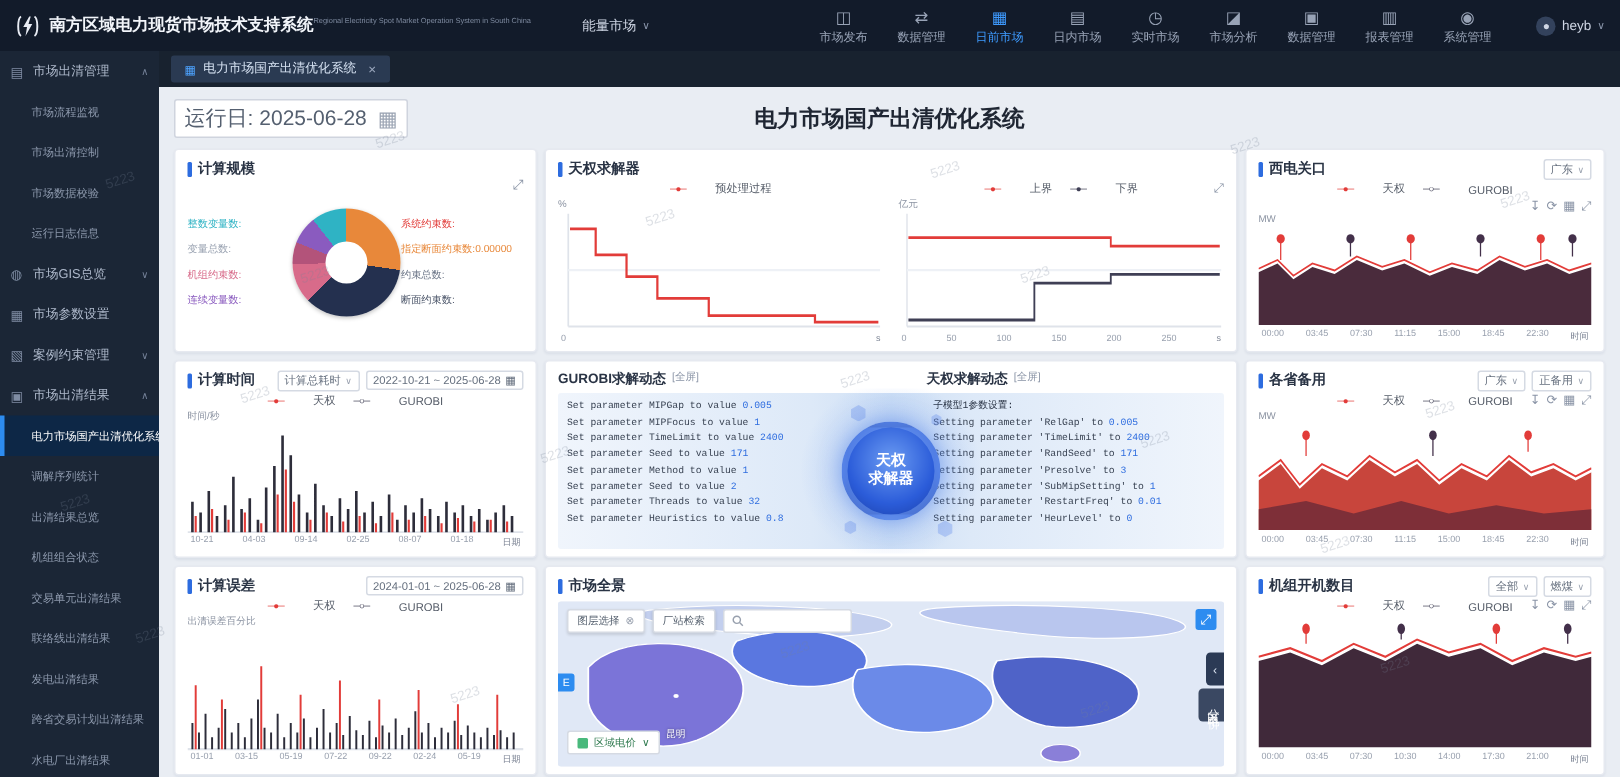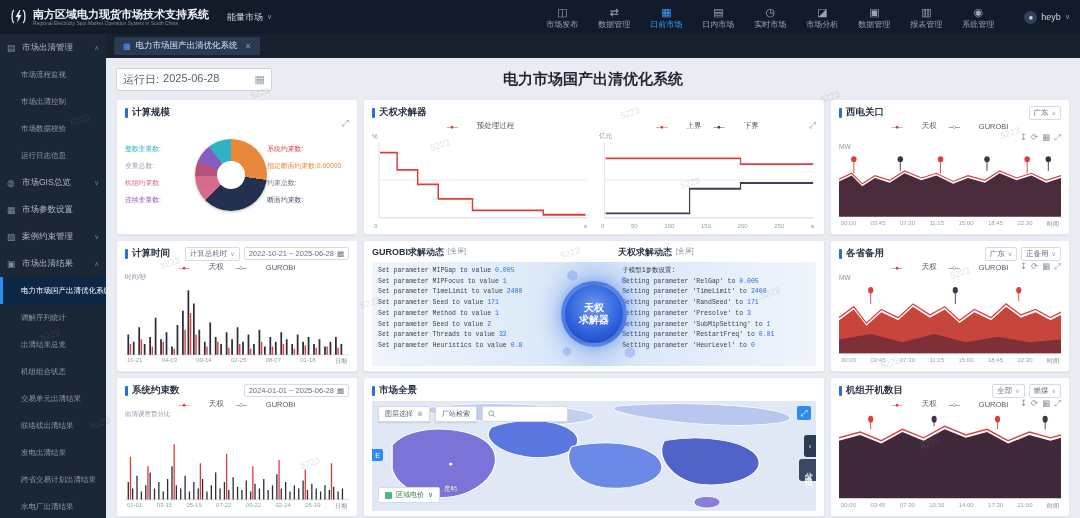--- a/index.html
+++ b/index.html
@@ -6,21 +6,21 @@
   html,body{width:1080px;height:518px;overflow:hidden;}
   body{font-family:"Liberation Sans",sans-serif;background:#e9edf3;position:relative;}
 
   
   .wm-layer{position:absolute;inset:0;z-index:60;pointer-events:none;}
   .wm-layer span{position:absolute;font-size:9px;color:rgba(120,130,150,.25);transform:rotate(-18deg);}
 
   
   .topbar{height:34px;background:#121b2a;display:flex;align-items:center;padding:0 10px;gap:8px;position:relative;z-index:10;}
   .logo{display:flex;align-items:center;gap:6px;}
-  .logo-titles{display:flex;flex-direction:column;line-height:1.1;}
+  .logo-titles{display:flex;flex-direction:row;line-height:1.1;}
   .logo-cn{font-size:11px;font-weight:bold;color:#f2f5fa;white-space:nowrap;}
   .logo-en{font-size:5.5px;color:#7d899e;white-space:nowrap;transform:scale(.9);transform-origin:left;}
   .mkt-sel{display:flex;align-items:center;gap:4px;color:#cfd6e4;font-size:9px;margin-left:10px;cursor:pointer;}
   .mkt-sel .caret{font-size:7px;color:#8a96ab;}
   .topnav{display:flex;margin-left:auto;}
   .nav-item{width:52px;display:flex;flex-direction:column;align-items:center;gap:1px;font-size:8px;color:#98a3b6;cursor:pointer;padding-top:2px;}
   .nav-item .ic{font-size:11px;line-height:1;}
   .nav-item.active{color:#3e9bff;}
   .userbox{display:flex;align-items:center;gap:4px;color:#cfd6e4;font-size:9px;margin-left:12px;cursor:pointer;}
   .avatar{width:13px;height:13px;border-radius:50%;background:#33425c;color:#cfd6e4;font-size:8px;display:flex;align-items:center;justify-content:center;}
@@ -37,21 +37,21 @@
 
   .right-col{flex:1;display:flex;flex-direction:column;min-width:0;}
   .tabrow{height:24px;background:#18222f;display:flex;align-items:center;padding:0 8px;gap:6px;}
   .tab{background:#2a3a52;color:#d6e2f2;font-size:8.5px;padding:3px 9px;border-radius:2px;display:flex;align-items:center;gap:5px;cursor:pointer;}
   .tab .tic{color:#4da3ff;font-size:8px;}
   .tab .tx{color:#9aa7bd;font-size:9px;margin-left:3px;cursor:pointer;}
 
   
   .main{flex:1;padding:5px 10px 0 10px;overflow:hidden;}
   .main-header{position:relative;height:32px;display:flex;align-items:center;margin-bottom:4px;}
-  .date-input{display:flex;align-items:center;gap:6px;border:1px solid #cfd4de;background:#fff;border-radius:2px;padding:3px 6px;font-size:11px;color:#556070;width:156px;justify-content:space-between;cursor:pointer;z-index:2;}
+  .date-input{display:flex;align-items:center;gap:6px;border:1px solid #cfd4de;background:#fff;border-radius:2px;padding:3px 6px;font-size:14px;color:#556070;width:156px;justify-content:space-between;cursor:pointer;z-index:2;}
   .date-input .cal{color:#9aa3b2;}
   .page-title{position:absolute;left:0;right:0;text-align:center;font-size:15px;font-weight:bold;color:#1f2633;pointer-events:none;}
 
   .grid{display:grid;grid-template-columns:242px 462px 1fr;grid-template-rows:136px 132px 1fr;gap:5px;height:418px;}
   .panel{background:#fff;border:1px solid #e6e9f0;border-radius:3px;box-shadow:0 1px 2px rgba(20,40,80,.07);padding:5px 8px;overflow:hidden;display:flex;flex-direction:column;}
   .p-head{display:flex;gap:5px;min-height:15px;}
   .p-title{font-size:9.5px;font-weight:bold;color:#2a3445;display:flex;align-items:center;gap:4px;white-space:nowrap;}
   .p-title::before{content:"";width:3px;height:10px;background:#2d6cdf;border-radius:1px;}
   .sel,.drange{border:1px solid #d5dae3;border-radius:2px;font-size:7.5px;color:#66707f;padding:1px 4px;display:flex;align-items:center;gap:3px;background:#fff;cursor:pointer;white-space:nowrap;}
   .sel .caret{font-size:6px;color:#98a0ae;}
@@ -593,21 +593,21 @@
               <span>11:15</span>
             <span>15:00</span>
               <span>18:45</span>
             <span>22:30</span>
               <span class="xlab">时间</span>
           </div>
         </div>
 
         <div class="panel">
           <div class="p-head">
-            <span class="p-title">系统约束数</span>
+            <span class="p-title">计算误差</span>
             <div class="head-right">
               <div class="drange">
                   <span>2024-01-01 ~ 2025-06-28</span>
                   <span class="cal">▦</span>
                 </div>
             </div>
           </div>
           <div class="legend-row">
             <span class="lg">
                 <span class="mk red">─●─</span>

